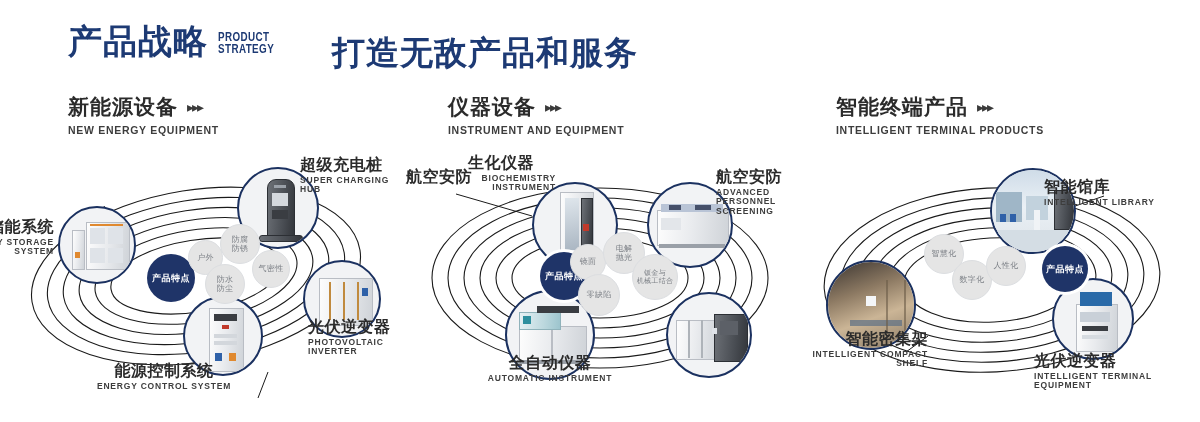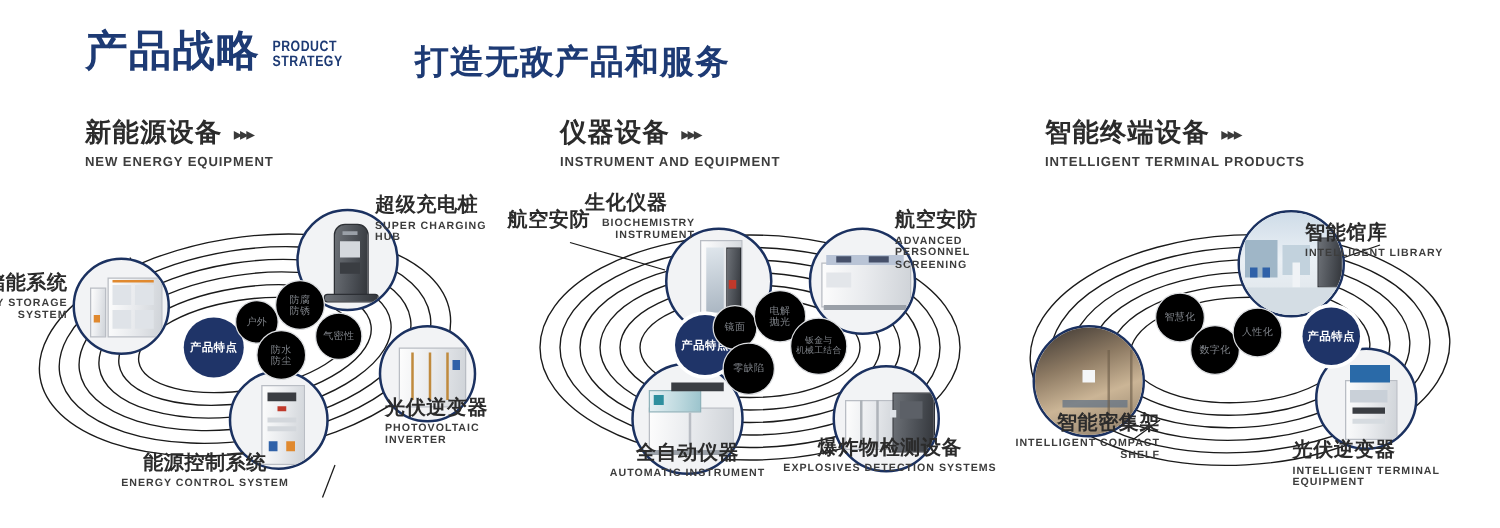--- a/index.html
+++ b/index.html
@@ -18,21 +18,21 @@
     line-height:1;font-family:"Liberation Sans","DejaVu Sans",sans-serif;
   }
   .brand-en{
     margin-left:10px;color:#1d3a74;font-weight:bold;font-size:12px;
     line-height:12px;letter-spacing:0.5px;transform:scaleX(.82);
     transform-origin:left bottom;padding-bottom:3px;
   }
   .brand-en div{white-space:nowrap;}
   .headline{
     position:absolute;left:332px;top:36px;
-    font-size:27px;font-weight:bold;color:#1d3a74;letter-spacing:1px;line-height:1;
+    font-size:33px;font-weight:bold;color:#1d3a74;letter-spacing:1px;line-height:1;
   }
 
   
   .sec-head{position:absolute;}
   .sec-head .cn{
     font-size:21px;font-weight:bold;color:#2b2b2b;letter-spacing:1px;
     line-height:1;display:flex;align-items:center;
   }
   .sec-head .chev{
     margin-left:9px;color:#3a3a3a;font-size:14px;letter-spacing:-2px;font-weight:bold;
@@ -59,21 +59,21 @@
     box-sizing:border-box;
   }
   .node .ph{position:absolute;inset:0;}
 
   
   .bub{
     position:absolute;border-radius:50%;
     display:flex;align-items:center;justify-content:center;
     text-align:center;box-sizing:border-box;
     font-size:8px;color:#7e8288;line-height:1.15;
-    border:1px solid #dcdee1;background:#000000;
+    border:1px solid #dcdee1;background:#e5e5e5;
     letter-spacing:.3px;
   }
   .bub.main{
     background:#1f3468;border:none;color:#fff;font-weight:bold;
     font-size:9px;letter-spacing:.5px;
     box-shadow:0 0 0 3px #ffffff;
   }
 
   
   .lbl{position:absolute;line-height:1.12;}
@@ -116,21 +116,21 @@
   </div>
   <div class="sec-head" id="sec-head-1">
     <div class="cn">
         <span>仪器设备</span>
         <span class="chev">▸▸▸</span>
       </div>
     <div class="en">INSTRUMENT AND EQUIPMENT</div>
   </div>
   <div class="sec-head" id="sec-head-2">
     <div class="cn">
-        <span>智能终端设备</span>
+        <span>智能终端产品</span>
         <span class="chev">▸▸▸</span>
       </div>
     <div class="en">INTELLIGENT TERMINAL PRODUCTS</div>
   </div>
 
   <div class="panel" id="panel-0">
     <svg viewBox="0 0 400 262">
       <g fill="none" stroke="#1a1a1a" stroke-width="1.1">
         <ellipse cx="196" cy="126" rx="166" ry="86" transform="rotate(-9 196 126)"></ellipse>
         <ellipse cx="196" cy="126" rx="150" ry="76" transform="rotate(-9 196 126)"></ellipse>
@@ -306,24 +306,20 @@
       <div class="cn">航空安防</div>
     </div>
     <div class="lbl l" style="left:68px;top:4px;width:88px;">
       <div class="cn">生化仪器</div>
       <div class="en" style="text-align:right;">BIOCHEMISTRY INSTRUMENT</div>
     </div>
     <div class="lbl l" style="left:316px;top:18px;width:96px;">
       <div class="cn">航空安防</div>
       <div class="en">ADVANCED PERSONNEL SCREENING</div>
     </div>
-    <div class="lbl c" style="left:222px;top:200px;width:180px;">
-      <div class="cn">爆炸物检测设备</div>
-      <div class="en">EXPLOSIVES DETECTION SYSTEMS</div>
-    </div>
     <div class="lbl c" style="left:60px;top:204px;width:180px;">
       <div class="cn">全自动仪器</div>
       <div class="en">AUTOMATIC INSTRUMENT</div>
     </div>
   </div>
 
   <div class="panel" id="panel-2">
     <svg viewBox="0 0 400 262">
       <g fill="none" stroke="#1a1a1a" stroke-width="1.1">
         <ellipse cx="192" cy="130" rx="168" ry="92" transform="rotate(-3 192 130)"></ellipse>

